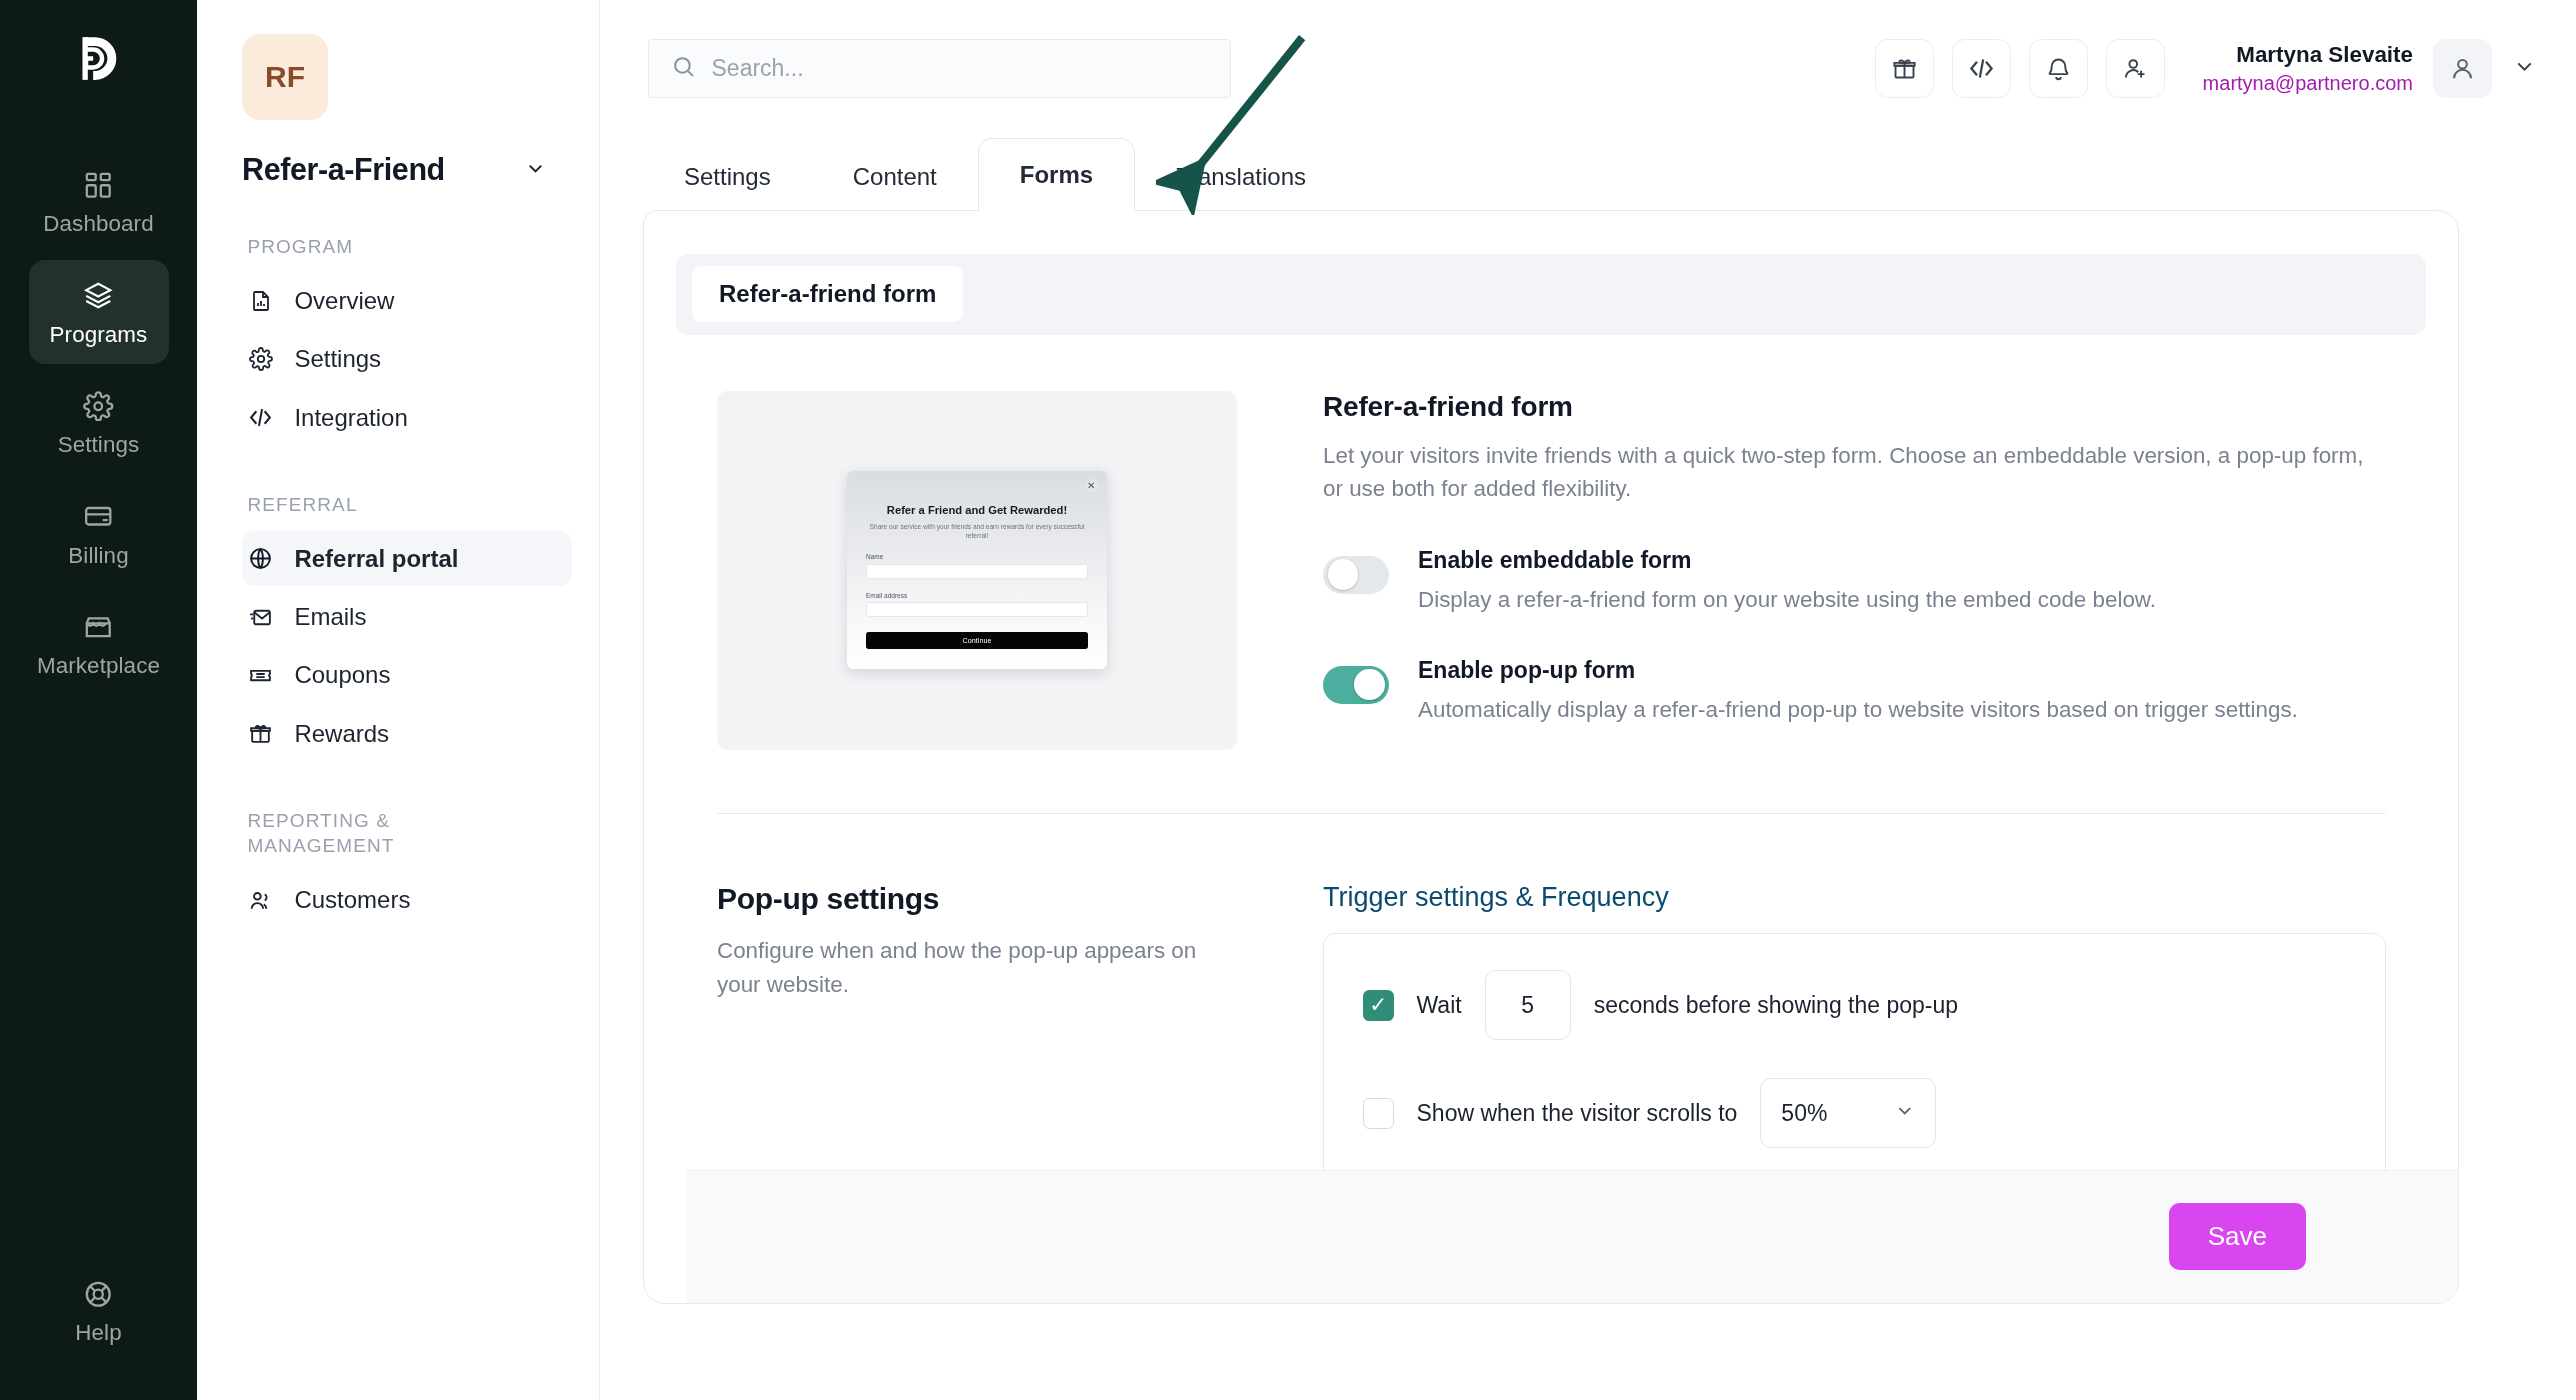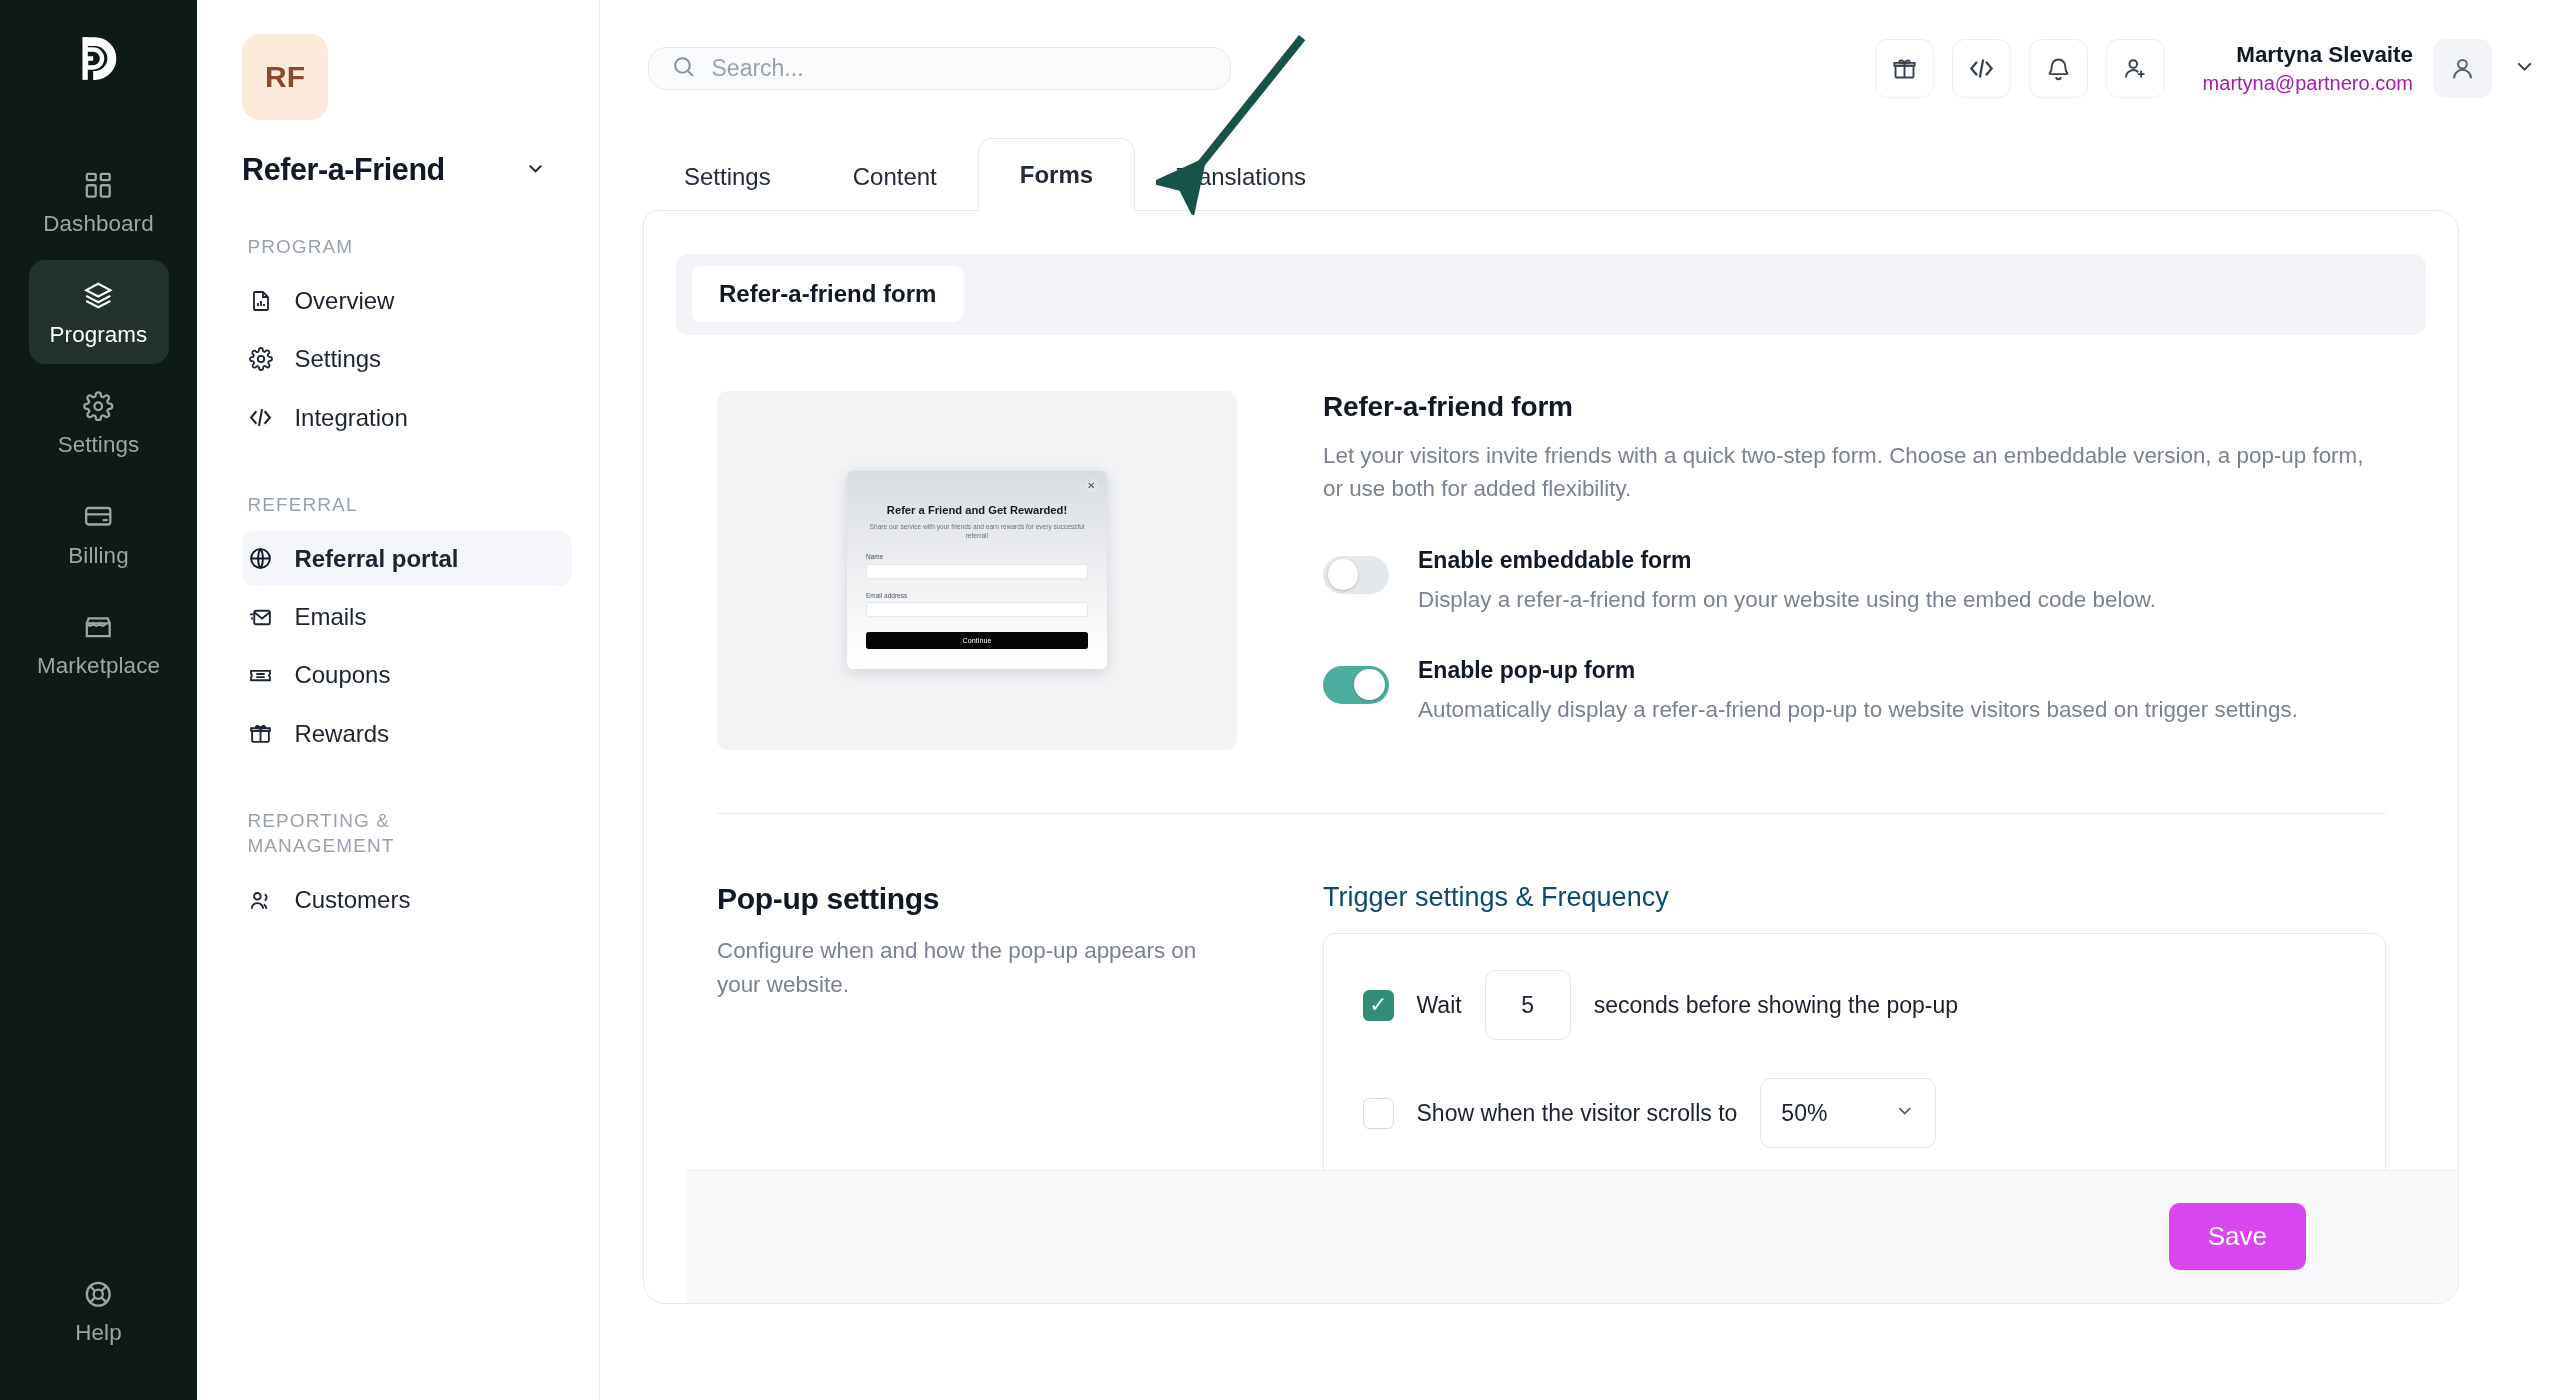--- a/index.html
+++ b/index.html
@@ -55,21 +55,21 @@
     color: #1C2430; font-size: 24px; cursor: pointer; margin-bottom: 3.6px;
   }
   .side-item.active { background: #F4F6F9; font-weight: 700; }
   .side-item .si-ic { width: 27px; height: 27px; display: flex; align-items:center; justify-content:center; flex: 0 0 27px; }
 
   
   .main { flex: 1 1 auto; height: 1400px; position: relative; background: #fff; }
 
   .topbar { display: flex; align-items: center; padding: 30.5px 39px 0 48px; height: 106px; }
   .search {
-    width: 583px; height: 43px; border: 1.8px solid #E7E9EE; border-radius: 18px;
+    width: 583px; height: 59px; border: 1.8px solid #E7E9EE; border-radius: 4px;
     background: #FAFBFC; display: flex; align-items: center; gap: 16px; padding: 0 21.5px;
   }
   .search input {
     border: none; outline: none; background: transparent; font-size: 23px;
     color: #242C39; font-family: inherit; width: 100%;
   }
   .search input::placeholder { color: #9BA2AE; }
   .top-right { margin-left: auto; display: flex; align-items: center; gap: 18px; }
   .icon-btn {
     width: 59px; height: 59px; border: 1.8px solid #EAECF1; border-radius: 12.5px;

